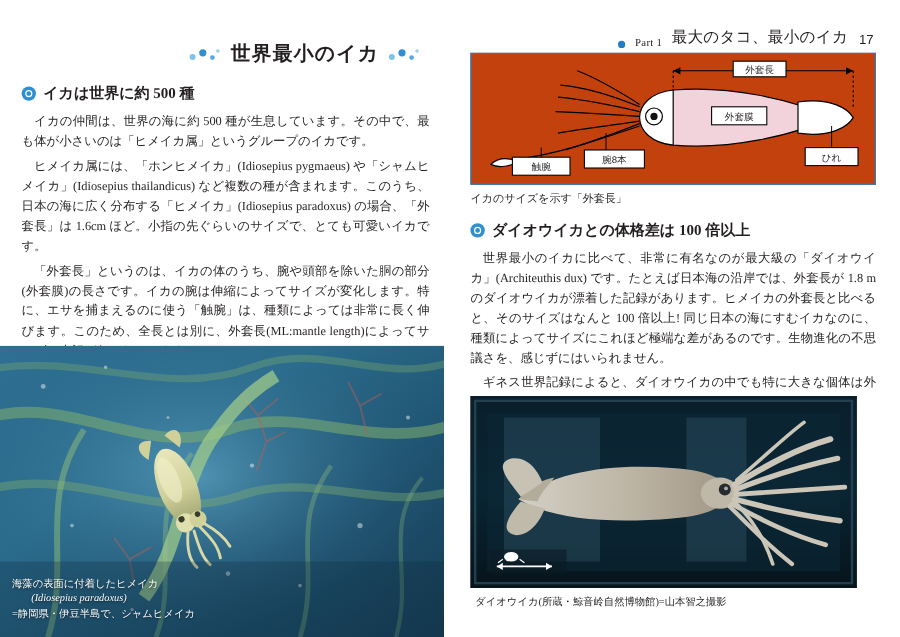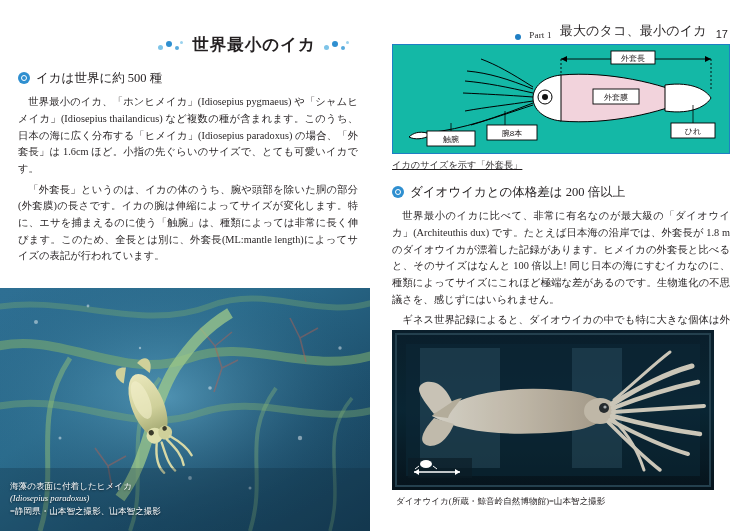--- a/index.html
+++ b/index.html
@@ -43,21 +43,21 @@
   }
   .deco i{position:absolute;border-radius:50%;background:#2f8fd0;display:block;}
   .deco i:nth-child(1){width:5px;height:5px;left:0;top:5px;background:#7ec4e8;}
   .deco i:nth-child(2){width:6px;height:6px;left:8px;top:1px;background:#2f8fd0;}
   .deco i:nth-child(3){width:4px;height:4px;left:17px;top:6px;background:#57aadd;}
   .deco i:nth-child(4){width:3px;height:3px;left:22px;top:1px;background:#9ad2ee;}
 
   
   .subhead{
     display:flex;align-items:flex-start;gap:6px;
-    font-size:12.5px;font-weight:normal;color:#231f20;
+    font-size:12.5px;font-weight:bold;color:#231f20;
     margin:0 0 8px 0;line-height:1.3;
   }
   .sub-icon{
     flex:0 0 auto;width:12px;height:12px;border-radius:50%;
     background:#2f8fd0;position:relative;margin-top:2px;
   }
   .sub-icon::after{
     content:"";position:absolute;left:3px;top:3px;width:6px;height:6px;
     border-radius:50%;border:1.4px solid #fff;box-sizing:border-box;
   }
@@ -72,29 +72,29 @@
   .photo-left{
     position:absolute;left:0;top:288px;width:370px;height:243px;
     overflow:hidden;
   }
   .cap-left{
     position:absolute;left:10px;bottom:14px;
     font-size:8.6px;line-height:1.45;color:#ffffff;
     text-shadow:0 1px 2px rgba(0,0,0,.6);
     z-index:4;
   }
-  .cap-left .ln2{font-style:italic;}
+  .cap-left .ln2{font-style:italic;margin-left:16px;}
 
   
   .figbox{
-    border:1.6px solid #1f7fc4;background:#14b8a6;
+    border:1.6px solid #1f7fc4;background:#c2410c;
     height:108px;position:relative;overflow:hidden;
   }
   .figcap{
-    font-size:9.2px;margin:5px 0 12px 0;color:#231f20;text-decoration:underline;
+    font-size:9.2px;margin:5px 0 12px 0;color:#231f20;
   }
 
   
   .photo-right{
     position:absolute;left:392px;top:330px;width:322px;height:160px;
     background:#05121c;overflow:hidden;
   }
   .cap-right{
     position:absolute;left:396px;top:496px;width:330px;
     font-size:8.6px;color:#231f20;
@@ -116,21 +116,22 @@
 
     <div class="maintitle">
       <span class="deco"><i></i><i></i><i></i><i></i></span><span>世界最小のイカ</span><span class="deco"><i></i><i></i><i></i><i></i></span>
     </div>
 
     <div class="subhead">
       <span class="sub-icon"></span>
       <span>イカは世界に約 500 種</span>
     </div>
 
-    <p class="body">世界最小のイカ、「ホンヒメイカ」(Idiosepius pygmaeus) や「シャムヒメイカ」(Idiosepius thailandicus) など複数の種が含まれます。このうち、日本の海に広く分布する「ヒメイカ」(Idiosepius paradoxus) の場合、「外套長」は 1.6cm ほど。小指の先ぐらいのサイズで、とても可愛いイカです。</p>
+    <p class="body">イカの仲間は、世界の海に約 500 種が生息しています。その中で、最も体が小さいのは「ヒメイカ属」というグループのイカです。</p>
+    <p class="body">ヒメイカ属には、「ホンヒメイカ」(Idiosepius pygmaeus) や「シャムヒメイカ」(Idiosepius thailandicus) など複数の種が含まれます。このうち、日本の海に広く分布する「ヒメイカ」(Idiosepius paradoxus) の場合、「外套長」は 1.6cm ほど。小指の先ぐらいのサイズで、とても可愛いイカです。</p>
     <p class="body">「外套長」というのは、イカの体のうち、腕や頭部を除いた胴の部分(外套膜)の長さです。イカの腕は伸縮によってサイズが変化します。特に、エサを捕まえるのに使う「触腕」は、種類によっては非常に長く伸びます。このため、全長とは別に、外套長(ML:mantle length)によってサイズの表記が行われています。</p>
   </div>
 
   <div class="photo-left">
     <svg width="370" height="243" viewBox="0 0 370 243" preserveAspectRatio="none">
       <defs>
         <linearGradient id="sea" x1="0" y1="0" x2="1" y2="1">
           <stop offset="0%" stop-color="#2e6f93"></stop>
           <stop offset="35%" stop-color="#2b6d8e"></stop>
           <stop offset="70%" stop-color="#1d4f6c"></stop>
@@ -197,21 +198,21 @@
           <circle cx="140" cy="60" r="1.2"></circle>
         <circle cx="190" cy="190" r="1.9"></circle>
           <circle cx="110" cy="220" r="1.3"></circle>
       </g>
       <rect x="0" y="180" width="370" height="63" fill="#0d2c3e" opacity=".28"></rect>
     </svg>
 
     <div class="cap-left">
       <div>海藻の表面に付着したヒメイカ</div>
       <div class="ln2">(Idiosepius paradoxus)</div>
-      <div>=静岡県・山本智之撮影、山本智之撮影</div>
+      <div>=静岡県・伊豆半島で、シャムヒメイカ</div>
     </div>
   </div>
 
   <div class="col-right">
 
     <div class="figbox">
       <svg width="338" height="108" viewBox="0 0 338 108">
 
         <path d="M168,30 C215,26 268,38 300,53 C268,68 215,80 168,76 C146,70 140,38 168,30 Z" fill="#f2d3dc" stroke="#000" stroke-width="1"></path>
 
@@ -259,21 +260,21 @@
         <text x="119" y="91" text-anchor="middle" font-size="8" font-family="'Liberation Sans',sans-serif" fill="#231f20">腕8本</text>
 
         <rect x="278" y="78" width="44" height="15" fill="#fff" stroke="#000" stroke-width="0.9"></rect>
         <text x="300" y="89" text-anchor="middle" font-size="8" font-family="'Liberation Sans',sans-serif" fill="#231f20">ひれ</text>
       </svg>
     </div>
     <div class="figcap">イカのサイズを示す「外套長」</div>
 
     <div class="subhead">
       <span class="sub-icon"></span>
-      <span>ダイオウイカとの体格差は 200 倍以上</span>
+      <span>ダイオウイカとの体格差は 100 倍以上</span>
     </div>
 
     <p class="body">世界最小のイカに比べて、非常に有名なのが最大級の「ダイオウイカ」(Architeuthis dux) です。たとえば日本海の沿岸では、外套長が 1.8 m のダイオウイカが漂着した記録があります。ヒメイカの外套長と比べると、そのサイズはなんと 100 倍以上! 同じ日本の海にすむイカなのに、種類によってサイズにこれほど極端な差があるのです。生物進化の不思議さを、感じずにはいられません。</p>
     <p class="body">ギネス世界記録によると、ダイオウイカの中でも特に大きな個体は外套長が</p>
   </div>
 
   <div class="photo-right">
     <svg width="322" height="160" viewBox="0 0 322 160" preserveAspectRatio="none">
       <defs>
         <linearGradient id="tank" x1="0" y1="0" x2="0" y2="1">

